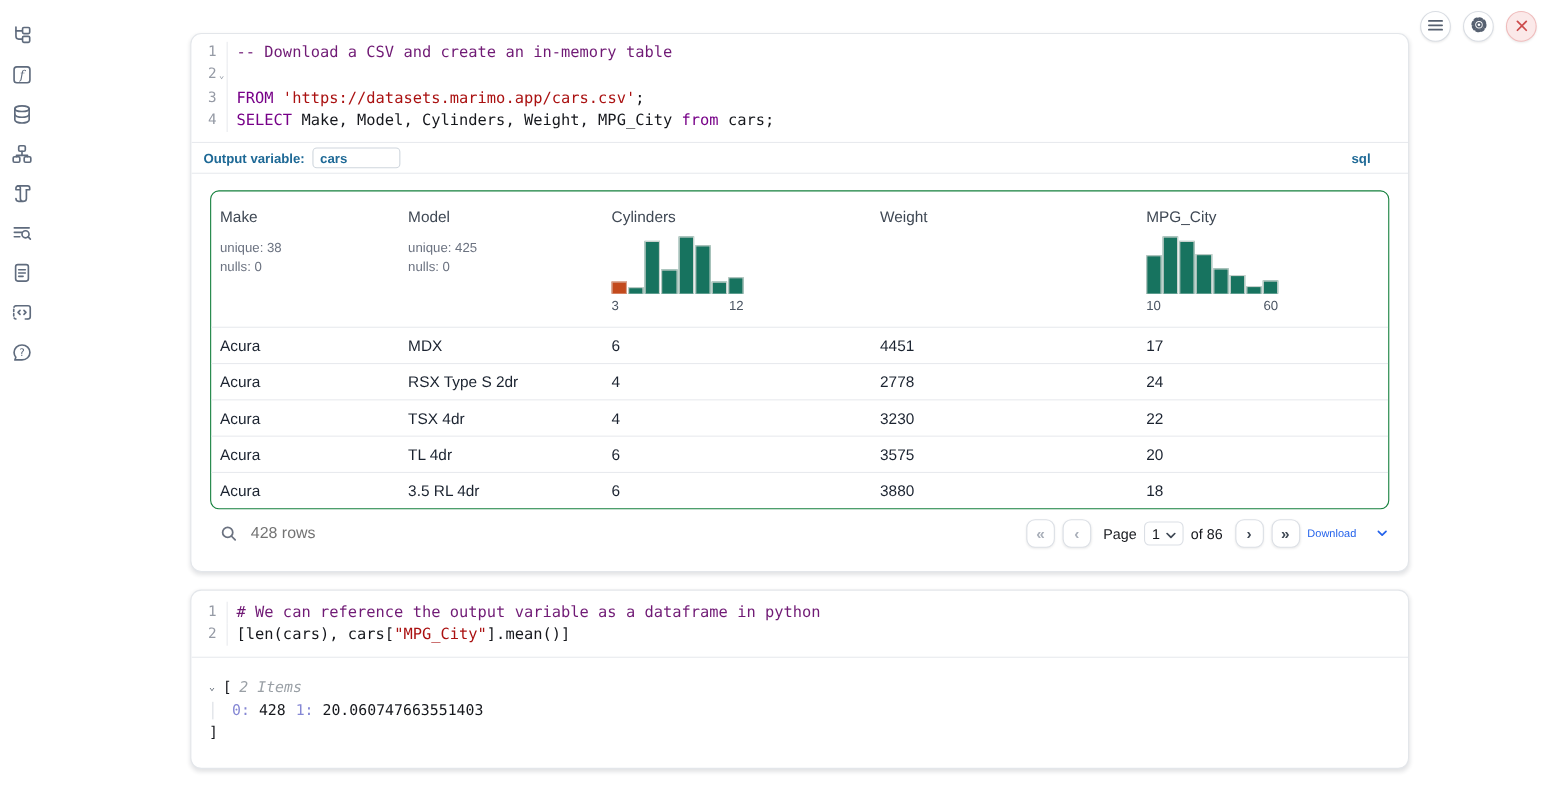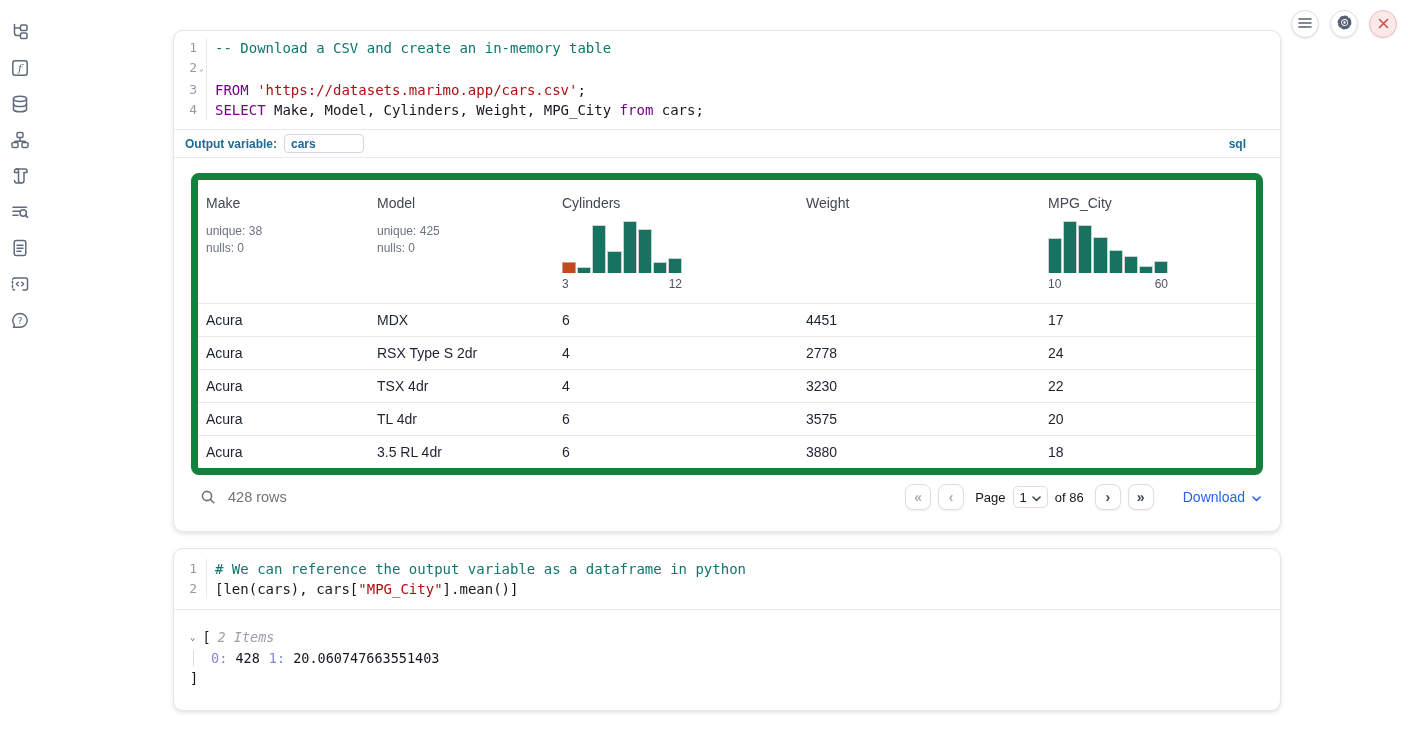--- a/index.html
+++ b/index.html
@@ -26,32 +26,32 @@
 
   
   .code-area { padding:7px 0 9px; }
   .code-line { display:flex; font-family:"DejaVu Sans Mono", monospace; font-size:14px; line-height:20px; }
   .gutter { width:33px; flex:none; display:flex; color:#959aa5; font-size:13px; border-right:1px solid #e8eaee; }
   .gutter .lnum { flex:1; text-align:right; }
   .gutter .fold { width:9px; font-size:8px; line-height:22px; color:#8b929e; text-align:center; }
   .code-content { padding-left:8px; white-space:pre; color:#16181d; }
   .tok-kw { color:#770088; }
   .tok-str { color:#aa1111; }
-  .tok-comment { color:#0f766e;margin-top:46px; }
+  .tok-comment { color:#701a75;margin-top:46px; }
   .tok-plain { color:#16181d; }
 
   
   .outvar-row { display:flex; align-items:center; height:28px; border-top:1px solid #e8eaee; padding:0 34px 0 11px; gap:7px; }
   .outvar-label { font-size:12px; font-weight:bold; color:#1e6996; }
   .outvar-input { width:80px; height:19px; border:1px solid #cfd6dd; border-radius:4px; font-size:12px; font-weight:bold; color:#1e6996; padding:0 6px; outline:none; font-family:"Liberation Sans", sans-serif; }
   .lang-badge { margin-left:auto; font-size:12px; font-weight:bold; color:#1e6996; }
 
   
   .cell-output { border-top:1px solid #e8eaee; padding:15px 17px 14px; }
-  .data-table { border:7px solid #15803d; border-radius:8px; overflow:hidden; }
+  .data-table { border:1px solid #15803d; border-radius:8px; overflow:hidden; }
   .t-head, .t-row { display:grid; grid-template-columns:171px 185px 244px 242px 1fr; }
   .t-head { padding-top:15px; height:123px; }
   .th { padding-left:8px; }
   .col-name { font-size:14px; color:#3f4854; }
   .col-stats { margin-top:12px; font-size:12px; color:#6b7280; line-height:17px; }
   .hist-wrap { margin-top:8px; width:120px; }
   .hist { display:flex; align-items:flex-end; gap:1px; height:54px; }
   .hist .bar { flex:1; background:#17735f; border:1px solid #c9d2ce; border-bottom:none; }
   .hist .bar.orange { background:#c34a1d; border-color:#d4a08b; }
   .hist-axis { display:flex; justify-content:space-between; font-size:12px; color:#4b5563; margin-top:4px; }
@@ -65,21 +65,21 @@
   .rows-count { margin-left:11px; font-size:14.5px; color:#737373; }
   .pagination { margin-left:auto; display:flex; align-items:center; gap:7px; }
   .page-btn { width:26px; height:26px; border:1px solid #dbdfe5; border-radius:8px; background:#fff; box-shadow:0 1px 2px rgba(0,0,0,.07); font-size:14px; display:flex; align-items:center; justify-content:center; cursor:pointer; font-weight:bold; }
   .page-btn.disabled { color:#a9afb9; }
   .page-btn.enabled { color:#3f4854; }
   .page-label, .of-label { font-size:13px; color:#16181d; }
   .page-label { margin-left:4px; }
   .page-select { display:flex; align-items:center; gap:5px; border:1px solid #dbdfe5; border-radius:5px; height:22px; padding:0 6px; font-size:13px; color:#16181d; cursor:pointer; background:#fff; }
   .page-select svg, .download svg { stroke:#3f4854; fill:none; stroke-width:1.6; stroke-linecap:round; stroke-linejoin:round; }
   .of-label { margin-right:4px; }
-  .download { margin-left:22px; display:flex; align-items:center; gap:7px; color:#2563eb; font-size:14px; cursor:pointer; }
+  .download { display:flex; align-items:center; gap:19px; color:#2563eb; font-size:10px; cursor:pointer; }
   .download svg { stroke:#2563eb; }
 
   
   #cell2 .code-area { padding:10px 0; }
   .tree-output { border-top:1px solid #e8eaee; padding:19px 16px 24px; font-family:"DejaVu Sans Mono", monospace; font-size:13.5px; color:#16181d; }
   .tree-line1 { display:flex; align-items:center; gap:7px; }
   .tree-chevron { font-size:9px; color:#4b5563; cursor:pointer; }
   .tree-items-label { font-style:italic; color:#9aa0a6; }
   .tree-items { border-left:1px solid #d9dde3; margin-left:3px; margin-top:5px; margin-bottom:4px; padding-left:17px; display:flex; gap:9px; }
   .tree-key { color:#8587d4; }

